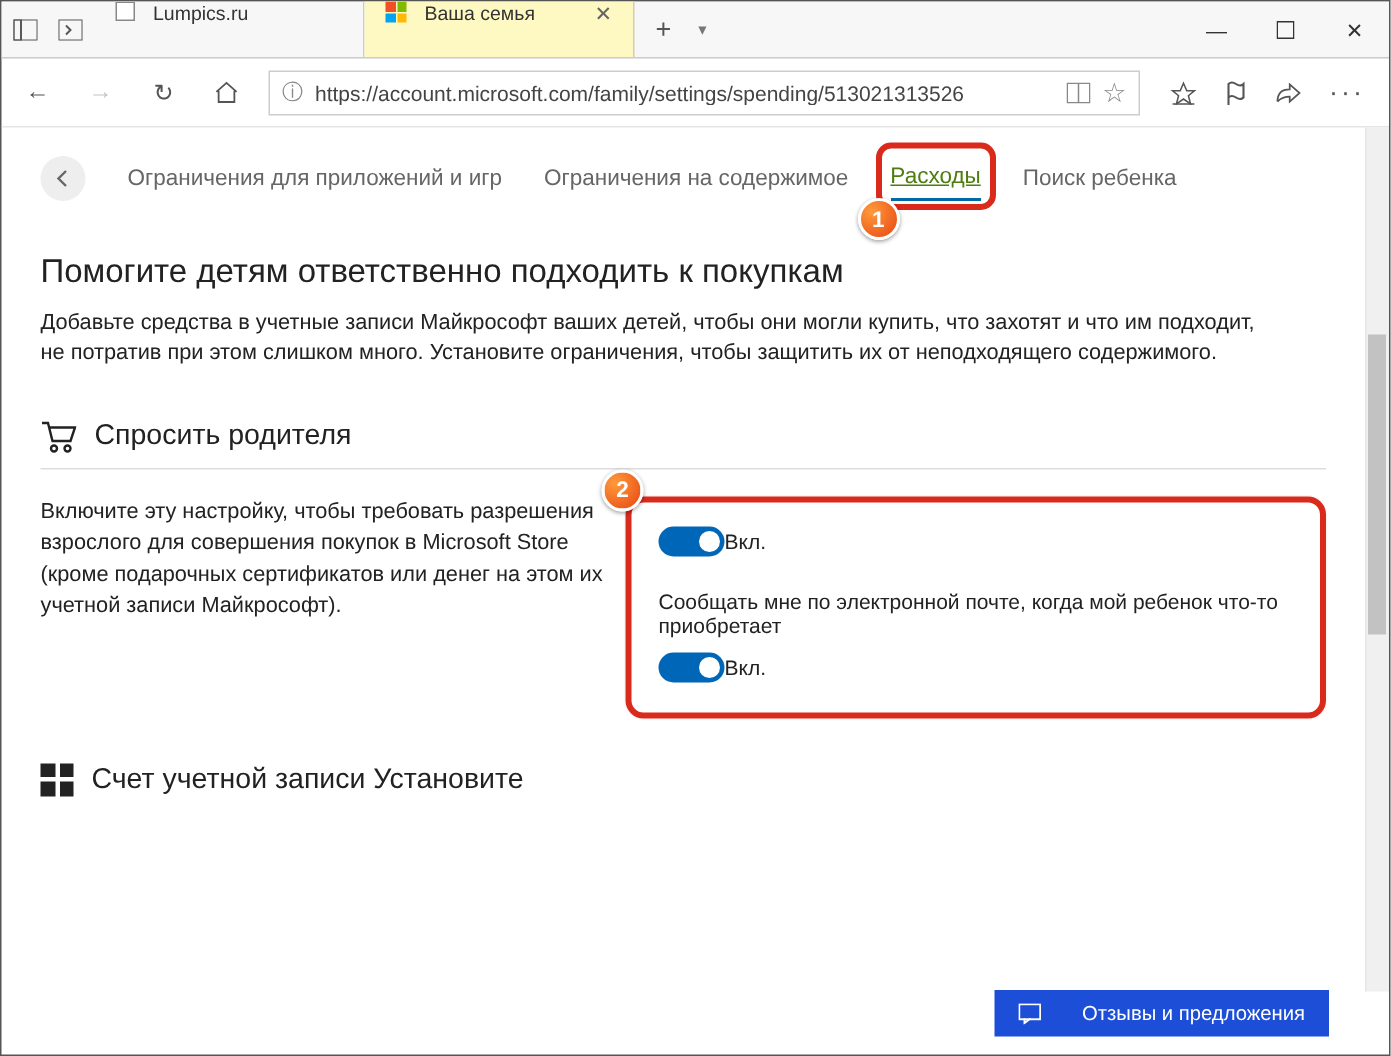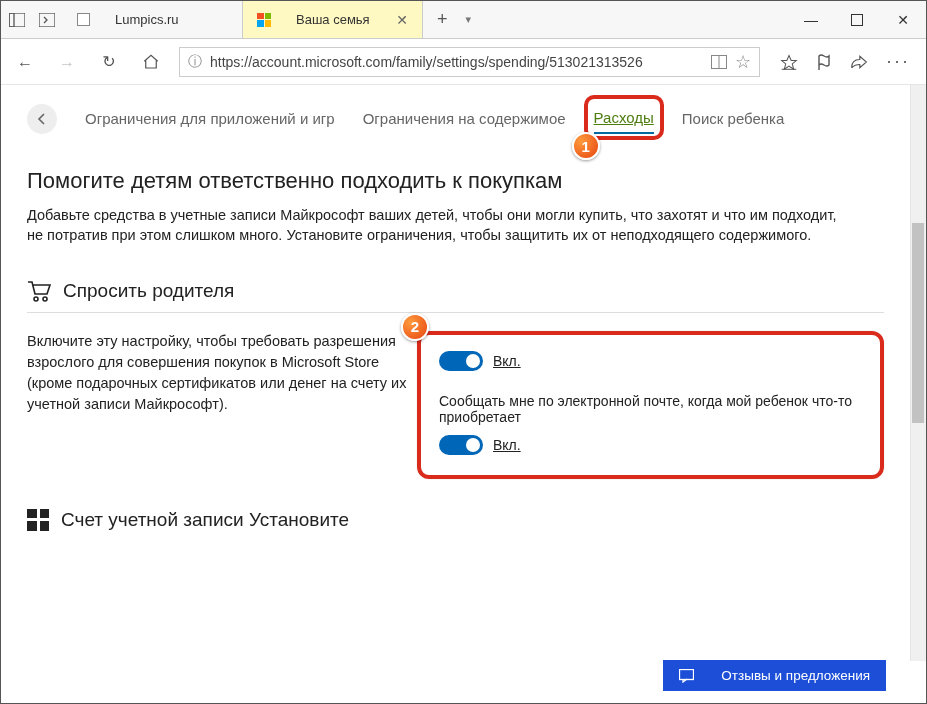--- a/index.html
+++ b/index.html
@@ -1,21 +1,21 @@
 <!DOCTYPE html>
 <html><head>
 <meta charset="utf-8">
 <style>
   * { margin: 0; padding: 0; box-sizing: border-box; font-family: "Segoe UI", Arial, sans-serif; }
   body { width: 927px; height: 704px; background: #fff; position: relative; overflow: hidden; border: 1px solid #555; }
 
   
   .titlebar { height: 38px; display: flex; align-items: stretch; background: #f7f7f7; border-bottom: 1px solid #ccc; }
   .win-group { display: flex; align-items: center; padding: 0 8px; gap: 14px; }
-  .tab { display: flex; align-items: center; height: 100%; padding: 0 14px; border-right: 1px solid #ccc; font-size: 13px; color: #333; gap: 25px; min-width: 180px; position: relative; }
+  .tab { display: flex; height: 100%; padding: 0 14px; border-right: 1px solid #ccc; font-size: 13px; color: #333; gap: 12px; min-width: 180px; position: relative; }
   .tab.active { background: #fef9c3; }
   .tab-close { font-size: 14px; color: #666; margin-left: auto; }
   .tab-add { display: flex; align-items: center; padding: 0 14px; font-size: 18px; color: #555; }
   .spacer { flex: 1; }
   .win-controls { display: flex; }
   .win-btn { width: 46px; display: flex; align-items: center; justify-content: center; font-size: 14px; color: #333; }
 
   .ms-logo { width: 14px; height: 14px; display: grid; grid-template-columns: 1fr 1fr; grid-template-rows: 1fr 1fr; gap: 1px; }
   .ms-logo span:nth-child(1){background:#f25022}.ms-logo span:nth-child(2){background:#7fba00}.ms-logo span:nth-child(3){background:#00a4ef}.ms-logo span:nth-child(4){background:#ffb900}
 
@@ -46,21 +46,21 @@
   a.linklike { color:#0067b8; font-size:14.5px; }
 
   .section-head { display:flex; align-items:center; gap:12px; font-size:19px; font-weight:400; margin-top:34px; margin-bottom:4px; }
   .section-divider { border-top:1px solid #ddd; margin-top:10px; }
 
   .two-col { display:flex; gap:10px; margin-top:18px; }
   .left-col { flex: 0 0 380px; font-size:14.5px; line-height:1.45; }
   .right-col { flex:1; position:relative; }
   .settings-box { border:4px solid #d92a1c; border-radius:12px; padding:16px 18px 20px; box-shadow:0 0 0 1px rgba(0,0,0,.03); }
   .setting-label { font-size:14px; margin-bottom:10px; }
-  .toggle-row { display:flex; align-items:center; gap:10px; margin-bottom:22px;text-decoration:underline; }
+  .toggle-row { display:flex; align-items:center; gap:0; margin-bottom:22px; }
   .toggle { width:44px; height:20px; border-radius:12px; background:#0067b8; position:relative; }
   .toggle::after { content:""; position:absolute; right:3px; top:3px; width:14px; height:14px; background:#fff; border-radius:50%; }
   .toggle-text { font-size:14px; }
 
   .feedback-bar { position:absolute; bottom:12px; right:40px; background:#1d4ed8; color:#fff; font-size:13.5px; padding:8px 16px; display:flex; align-items:center; gap:27px;}
 
   .ms-grid-icon { width:22px; height:22px; display:grid; grid-template-columns:1fr 1fr; grid-template-rows:1fr 1fr; gap:3px;}
   .ms-grid-icon span{background:#222;}
 
   svg { display:block; }
@@ -182,21 +182,21 @@
           <path d="M1 2 H5 L8 14 H20 L23 5 H6" fill="none" stroke="#222" stroke-width="1.6"></path>
           <circle cx="9" cy="19" r="2" fill="none" stroke="#222" stroke-width="1.6"></circle>
           <circle cx="18" cy="19" r="2" fill="none" stroke="#222" stroke-width="1.6"></circle>
         </svg>
     </span>
     <span>Спросить родителя</span>
   </div>
   <div class="section-divider"></div>
 
   <div class="two-col">
-    <div class="left-col">Включите эту настройку, чтобы требовать разрешения взрослого для совершения покупок в Microsoft Store (кроме подарочных сертификатов или денег на счету их учетной записи Майкрософт).</div>
+    <div class="left-col">Включите эту настройку, чтобы требовать разрешения взрослого для совершения покупок в Microsoft Store (кроме подарочных сертификатов или денег на этом их учетной записи Майкрософт).</div>
     <div class="right-col">
       <div class="badge" style="top:-18px; left:-16px; z-index:2;">2</div>
       <div class="settings-box">
         <div class="toggle-row">
           <div class="toggle"></div>
           <div class="toggle-text">Вкл.</div>
         </div>
         <div class="setting-label">Сообщать мне по электронной почте, когда мой ребенок что-то приобретает</div>
         <div class="toggle-row" style="margin-bottom:0">
           <div class="toggle"></div>

